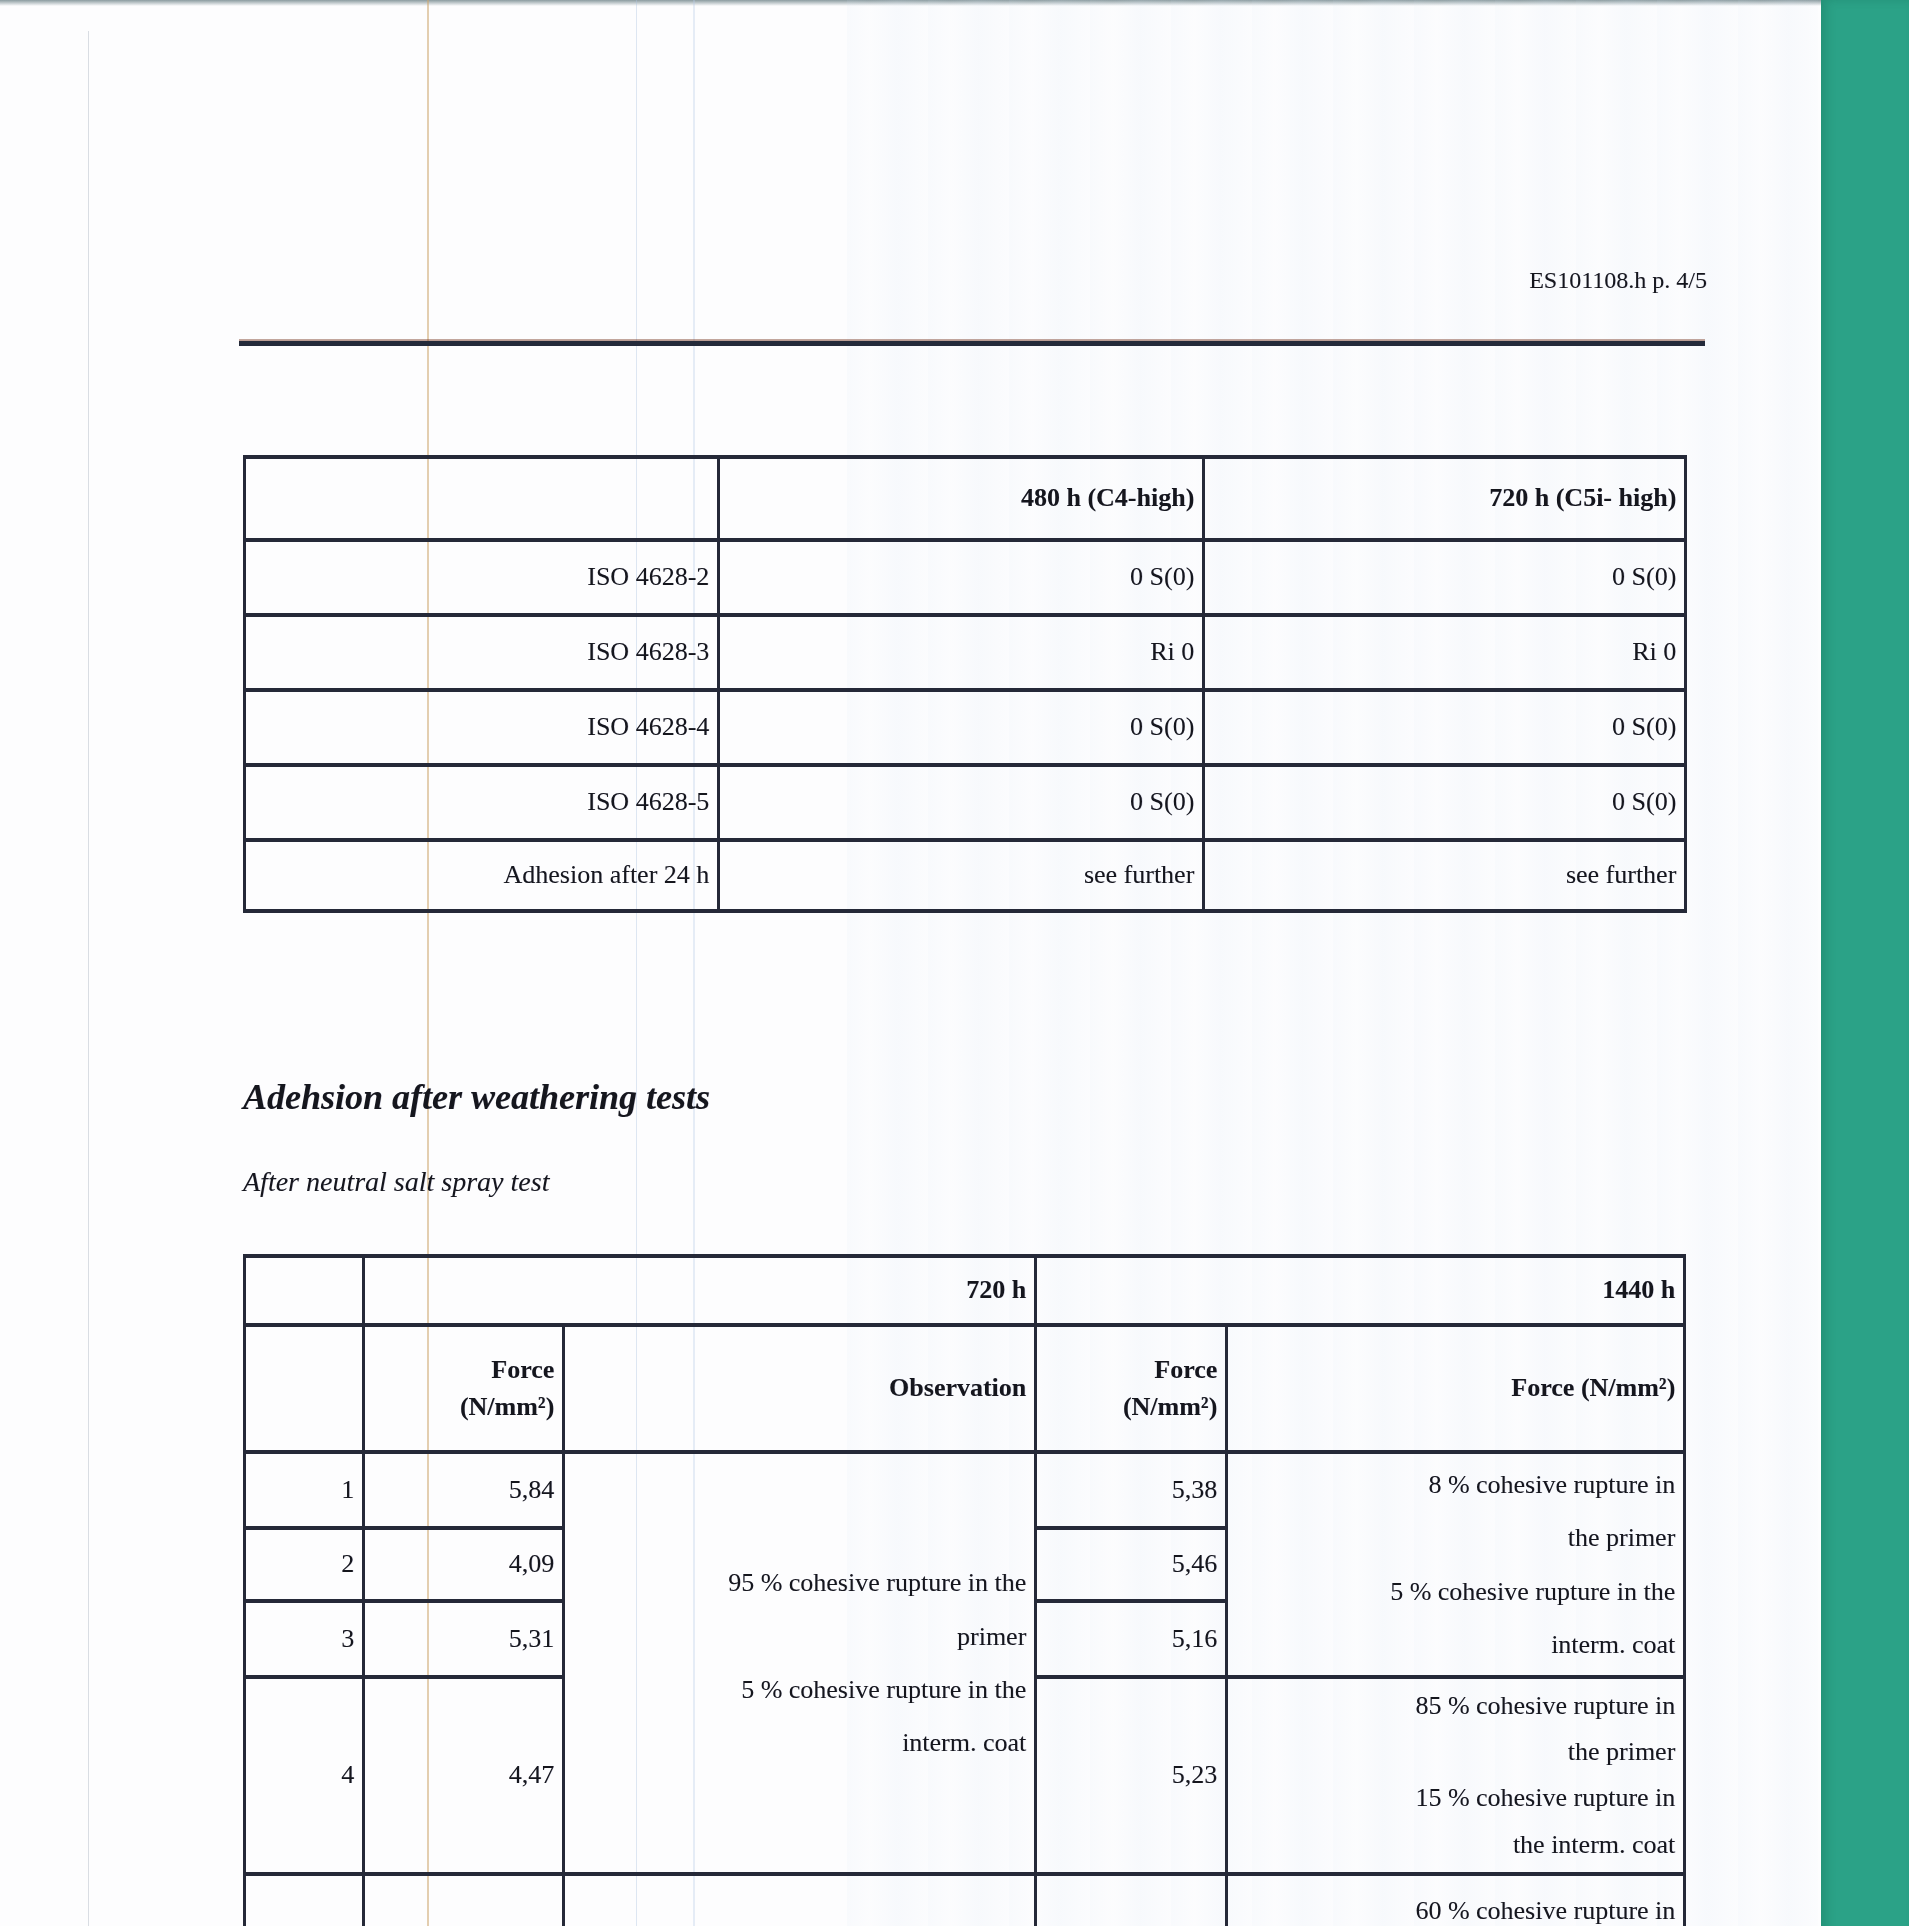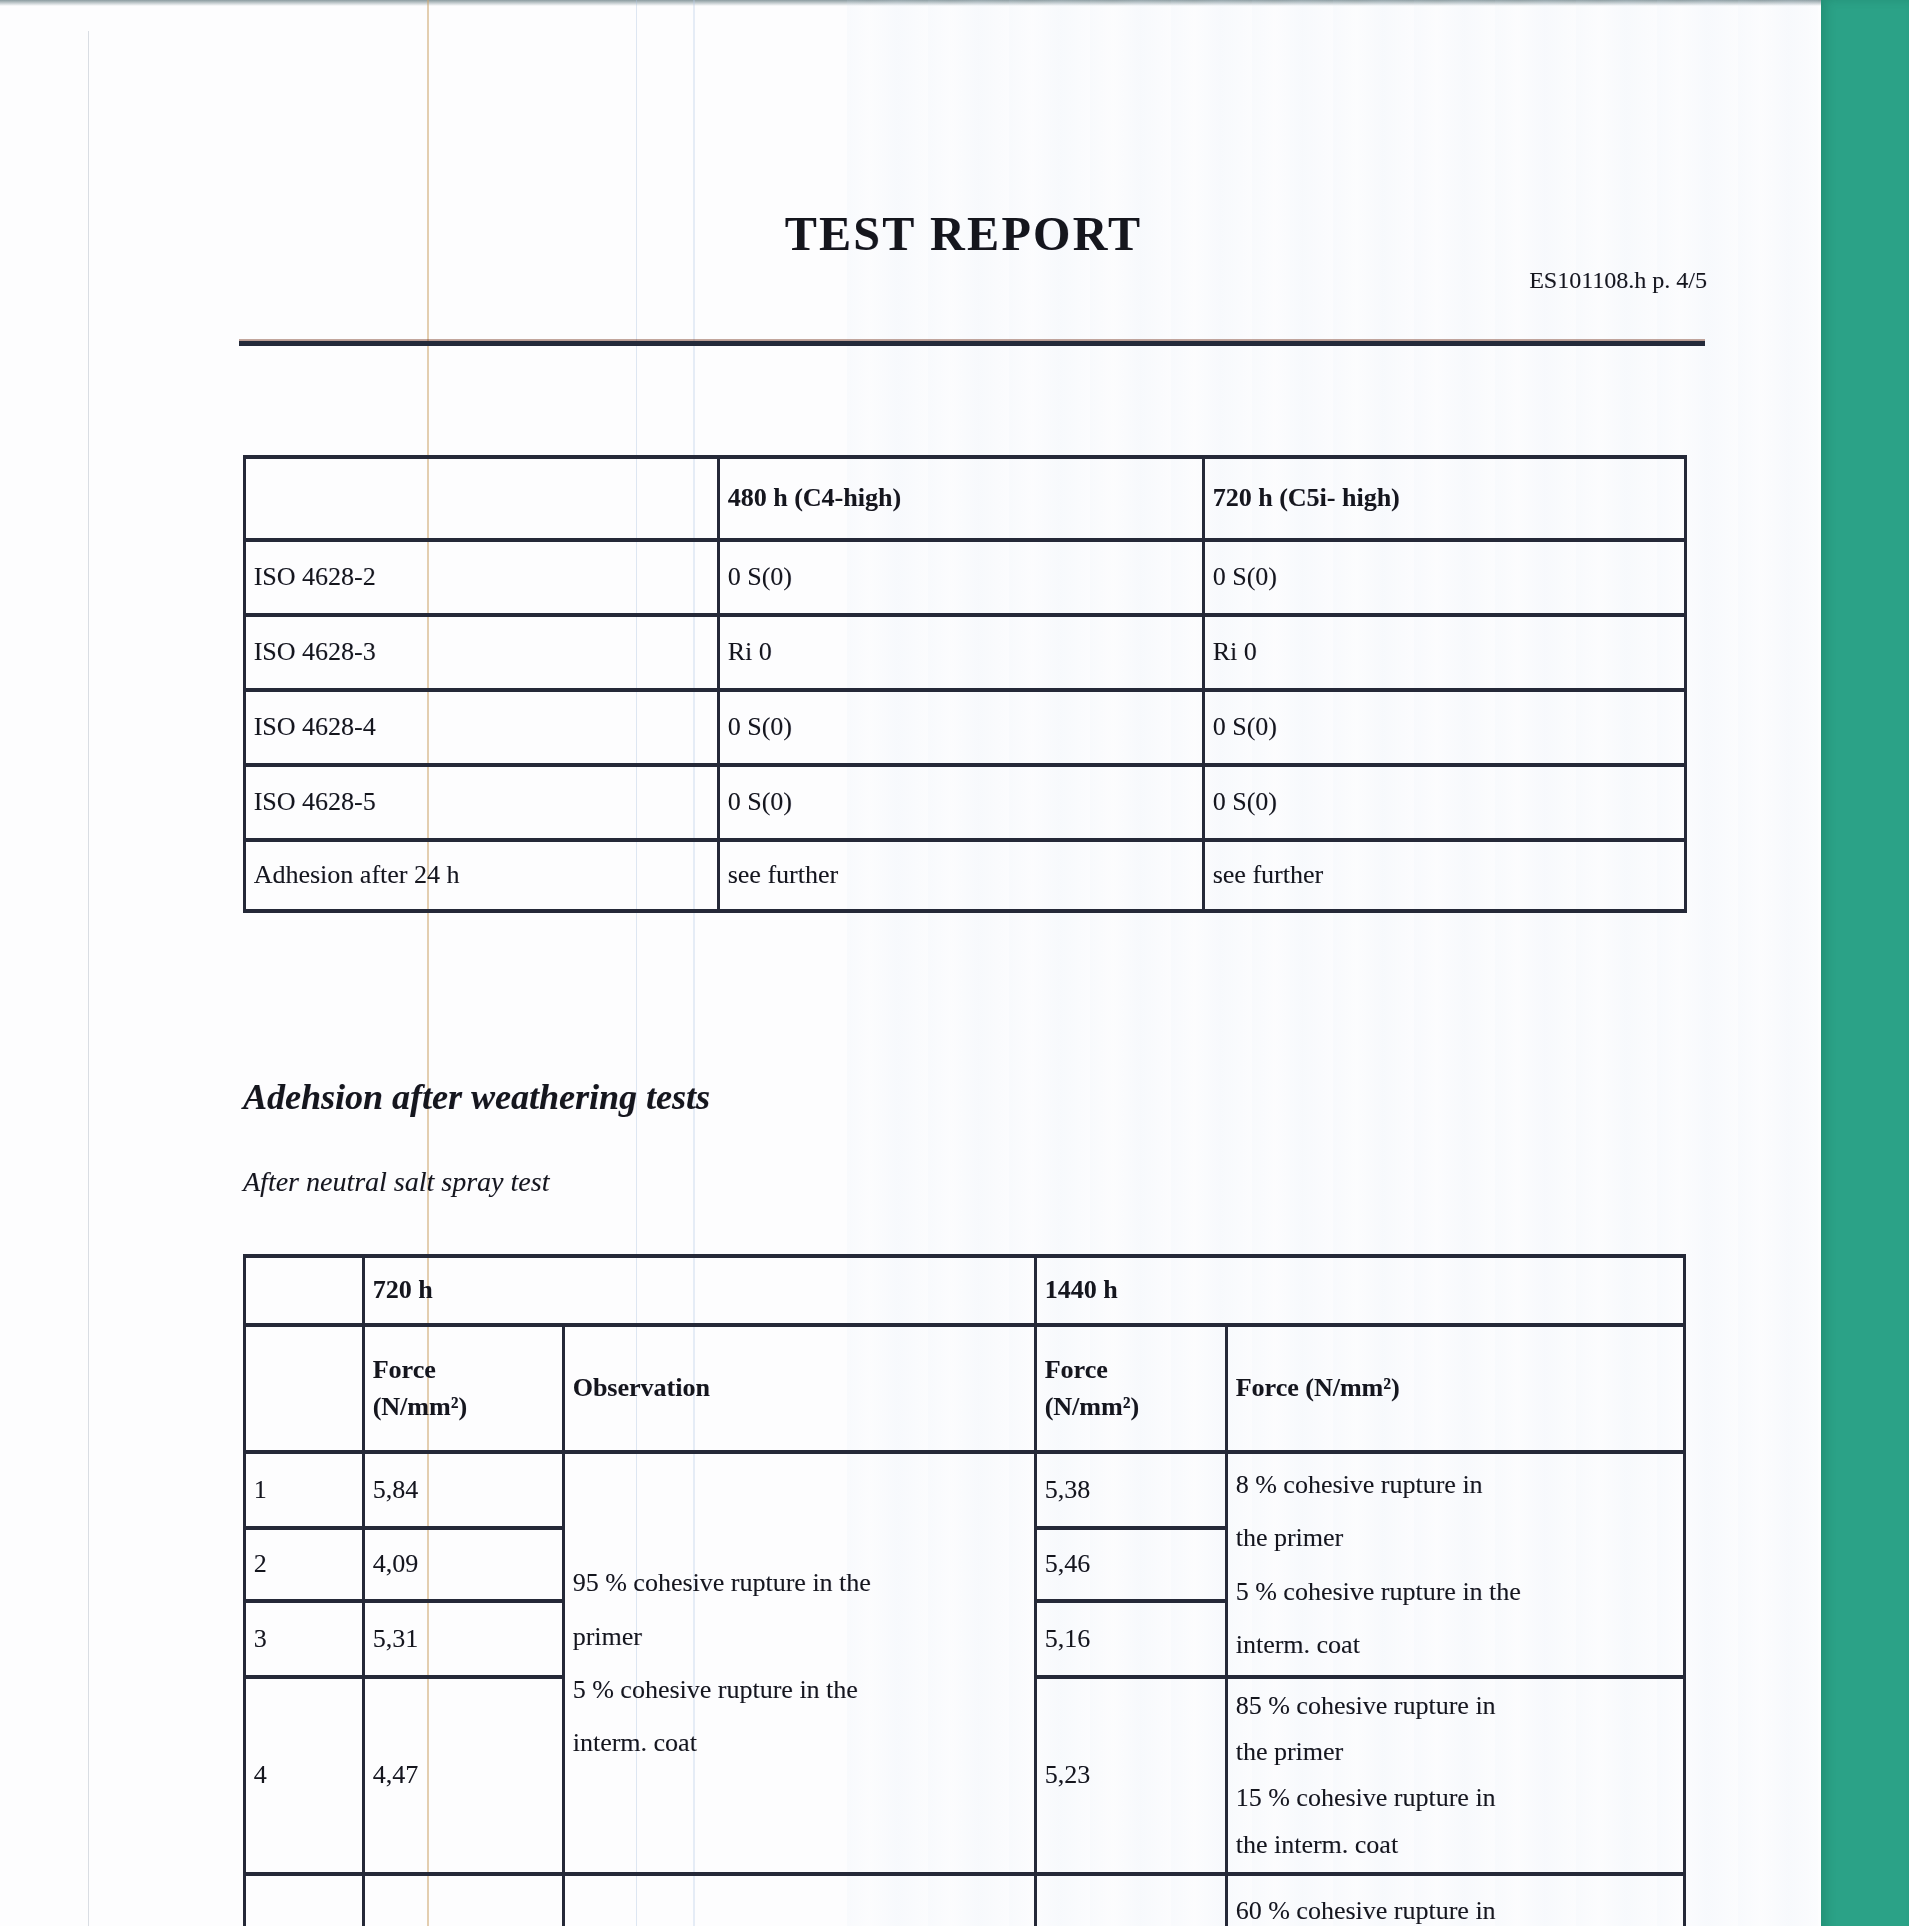--- a/index.html
+++ b/index.html
@@ -60,21 +60,21 @@
   #heading-salt-spray { top: 1167px; font-size: 28px; font-weight: normal; }
 
   
   table.scan-table {
     position: absolute; left: 243px;
     border-collapse: collapse; table-layout: fixed;
     font-size: 26px; line-height: 1.4;
   }
   table.scan-table td {
     border: solid #252938; border-width: 4.6px 3.1px;
-    text-align: left; vertical-align: middle;
+    text-align: right; vertical-align: middle;
     padding: 3.9px 7.7px; overflow: hidden;
     white-space: pre-line;
   }
   td.label-cell { text-align: left; padding-left: 17.3px; }
   td.bold { font-weight: bold; }
   td.v-top { vertical-align: top; padding-top: 17.3px; }
   td.obs { line-height: 2.05; }
   td.obs-merged { vertical-align: top; padding-top: 10.8px; line-height: 2.05; }
   td.obs-tight { line-height: 1.78; }
 
@@ -99,21 +99,20 @@
 <div id="page">
 
   <div id="top-edge-shadow"></div>
   <div id="green-bar" style="background: rgb(43, 162, 135);"></div>
   <div id="fold-a" class="fold-line"></div>
   <div id="fold-b" class="fold-line"></div>
   <div id="fold-c" class="fold-line"></div>
   <div id="fold-d" class="fold-line"></div>
   <div id="scan-wash"></div>
 
-  <div id="page-title" class="scan-text">TEST REPORT</div>
   <div id="doc-ref" class="scan-text">ES101108.h p. 4/5</div>
   <div id="header-rule"></div>
 
 
   <table id="condensation-table" class="scan-table scan-text">
     <colgroup>
       <col style="width:474px">
         <col style="width:485px">
         <col style="width:482px">
     </colgroup>

